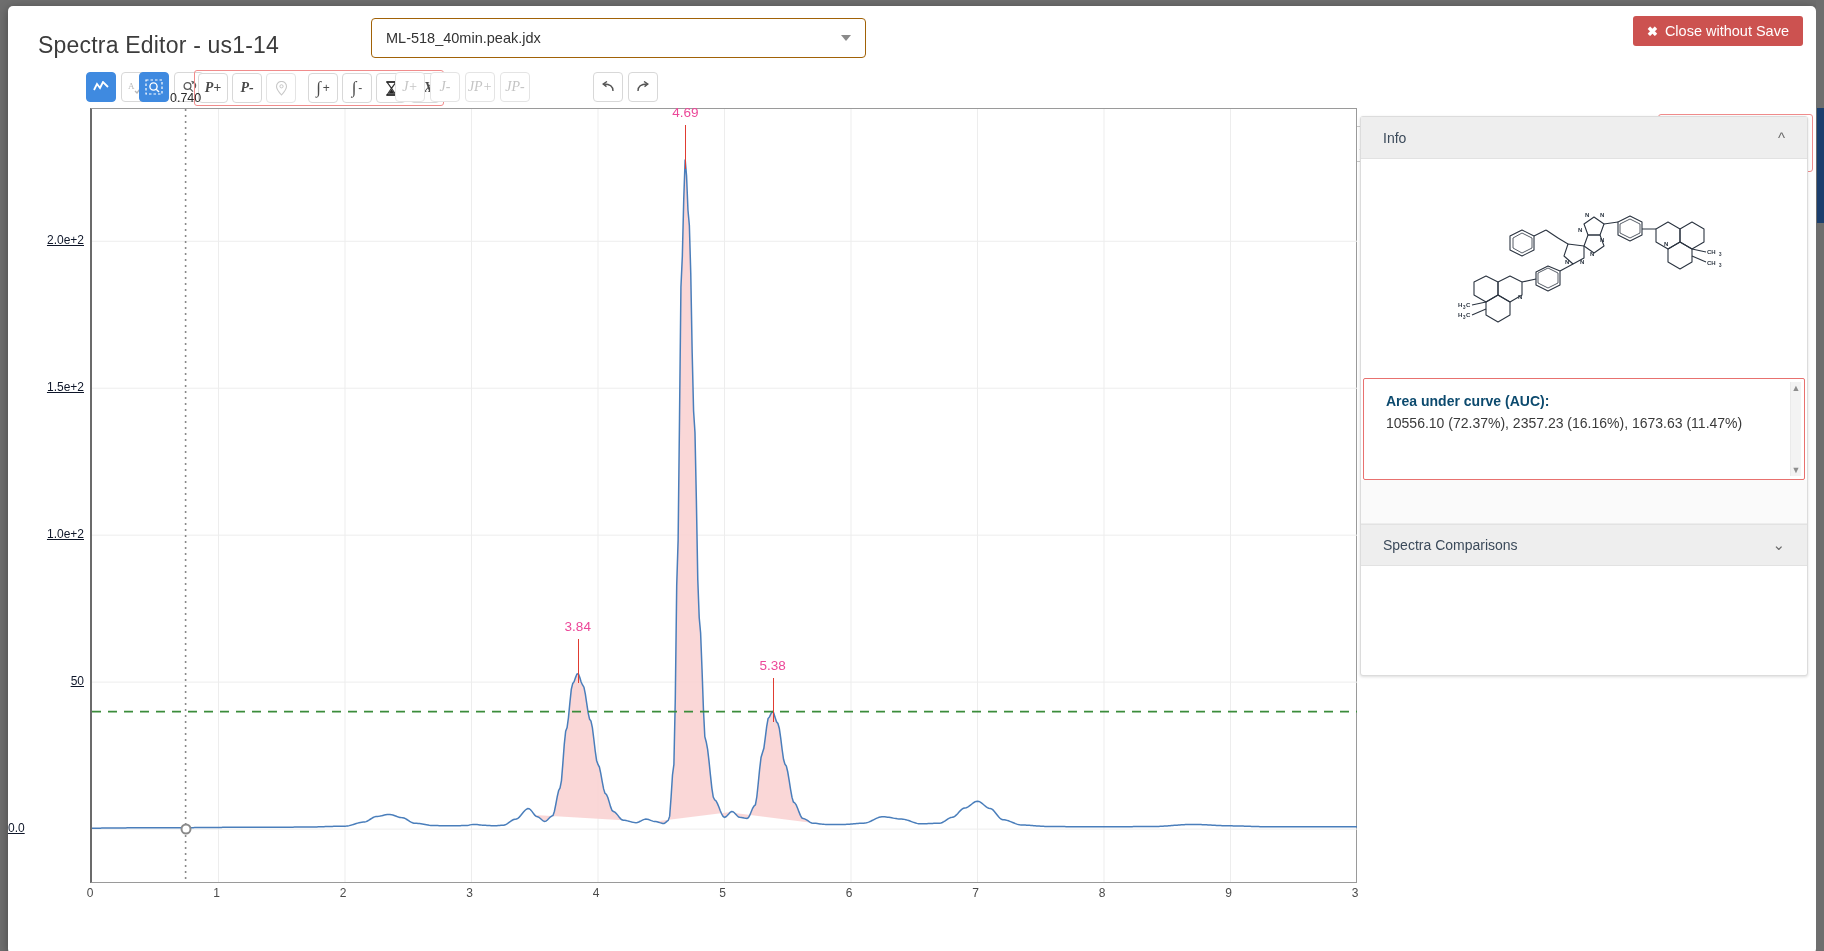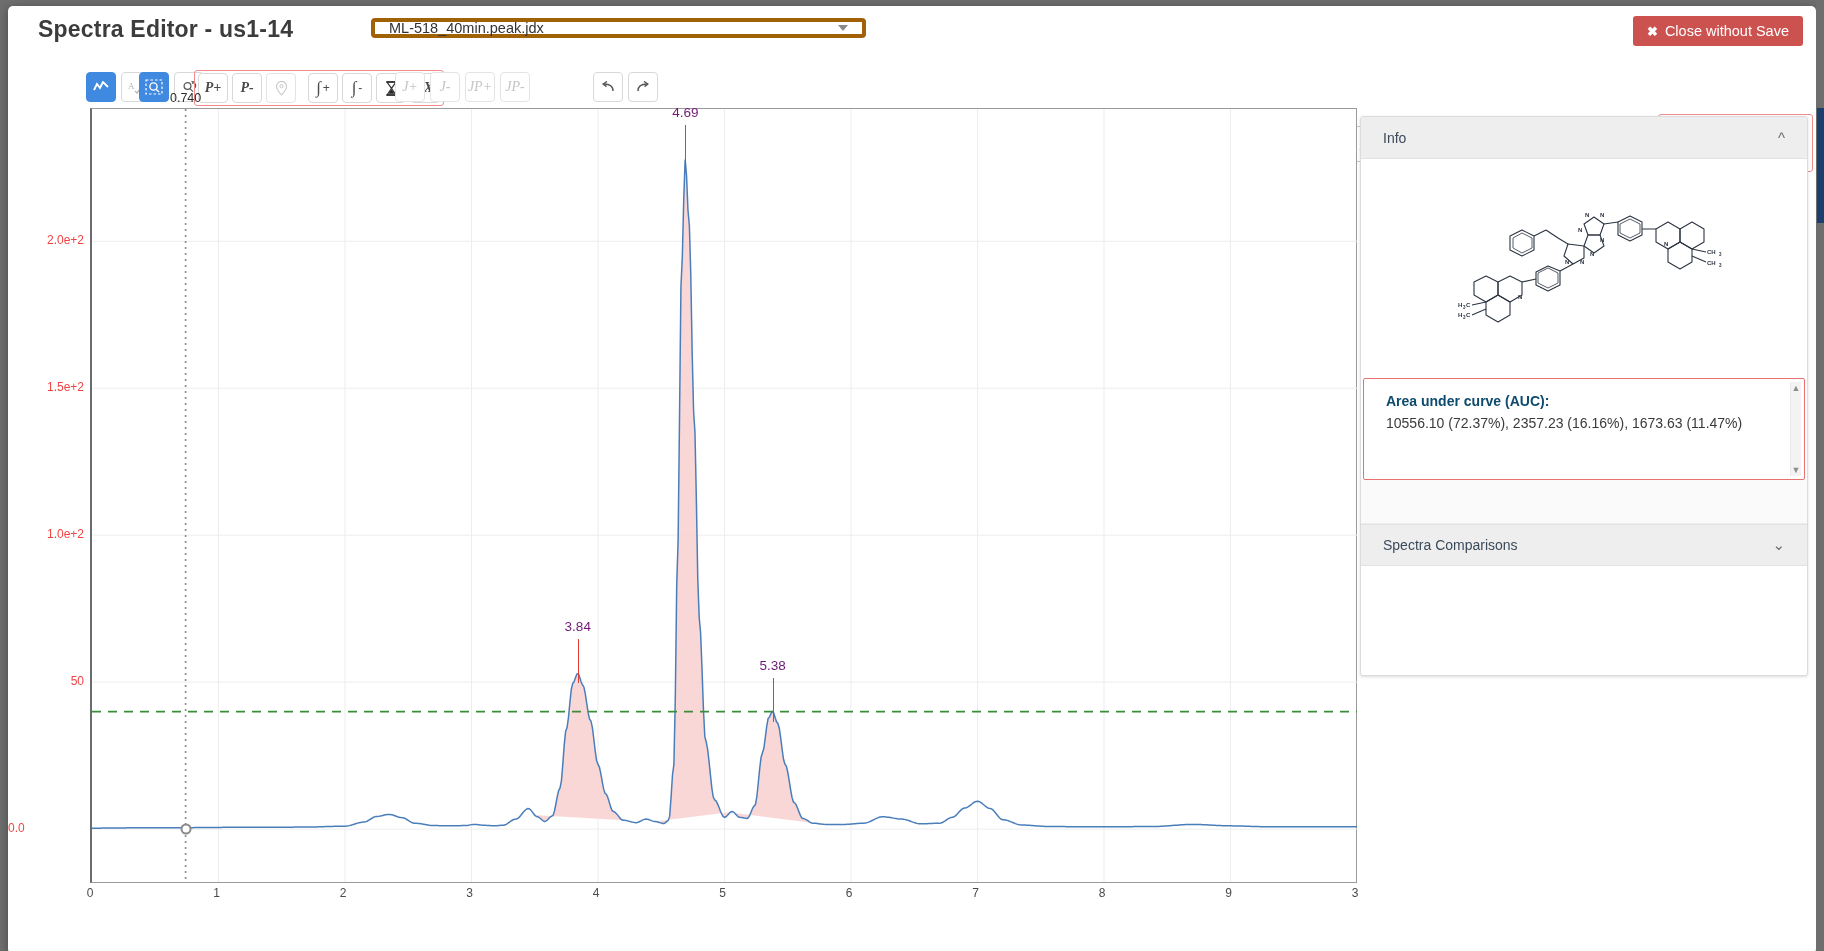--- a/index.html
+++ b/index.html
@@ -27,28 +27,28 @@
   .blue-strip {
     position: absolute; right: 0px; top: 108px; width: 7px; height: 115px;
     background: #1c3f6e;
   }
 
   
   .header {
     position: relative; height: 58px;
   }
   .title {
-    position: absolute; left: 30px; top: 10px;
-    font-size: 23px; color: #3c3c3c; font-weight: 700;
+    position: absolute; left: 30px; top: 26px;
+    font-size: 23px; color: #3c3c3c; font-weight: 400;
     letter-spacing: .2px;
   }
   .file-select {
     position: absolute; left: 363px; top: 12px;
-    width: 495px; height: 20px;
-    border: 4px solid #a16207; border-radius: 4px;
+    width: 495px; height: 40px;
+    border: 1px solid #a16207; border-radius: 4px;
     background: #fff;
     display: flex; align-items: center;
   }
   .file-select .val {
     padding-left: 14px; font-size: 14.5px; color: #333; flex: 1;
   }
   .caret {
     width: 0; height: 0; margin-right: 14px;
     border-left: 5px solid transparent;
     border-right: 5px solid transparent;
@@ -121,43 +121,43 @@
   }
   .plotbox {
     position: absolute; left: 82px; top: 2px;
     width: 1267px; height: 775px;
     border: 1px solid #9a9a9a;
     border-left: 2px solid #6b6b6b;
     background: #fff;
   }
   .ylabel {
     position: absolute; right: 1272px;
-    font-size: 12px; color: #ef4444;
-    transform: translateY(-50%); white-space: nowrap;
+    font-size: 12px; color: #0f172a;
+    transform: translateY(-50%); white-space: nowrap; text-decoration: underline;
   }
   .xlabel {
     position: absolute; top: 780px;
     font-size: 12px; color: #4a4a4a;
     transform: translateX(-50%);
   }
   .axis-title-x {
     position: absolute; top: 806px; left: 82px; width: 1267px;
     text-align: center; font-size: 12.5px; color: #3d3d3d;
   }
   .cursorlabel {
     position: absolute; font-size: 12.5px; color: #2b2b2b;
     transform: translateX(-50%);
   }
   .cursordot {
     position: absolute; width: 11px; height: 11px;
     border: 2px solid #8a8a8a; border-radius: 50%;
     background: #fff; transform: translate(-50%,-50%);
   }
   .peaklabel {
-    position: absolute; font-size: 13.5px; color: #701a75;
+    position: absolute; font-size: 13.5px; color: #ec4899;
     transform: translateX(-50%); white-space: nowrap;
   }
   .peaktick {
     position: absolute; width: 0;
     border-left: 1.6px solid #e03c31;
   }
 
   
   .rpanel {
     position: absolute; left: 1352px; top: 110px;

